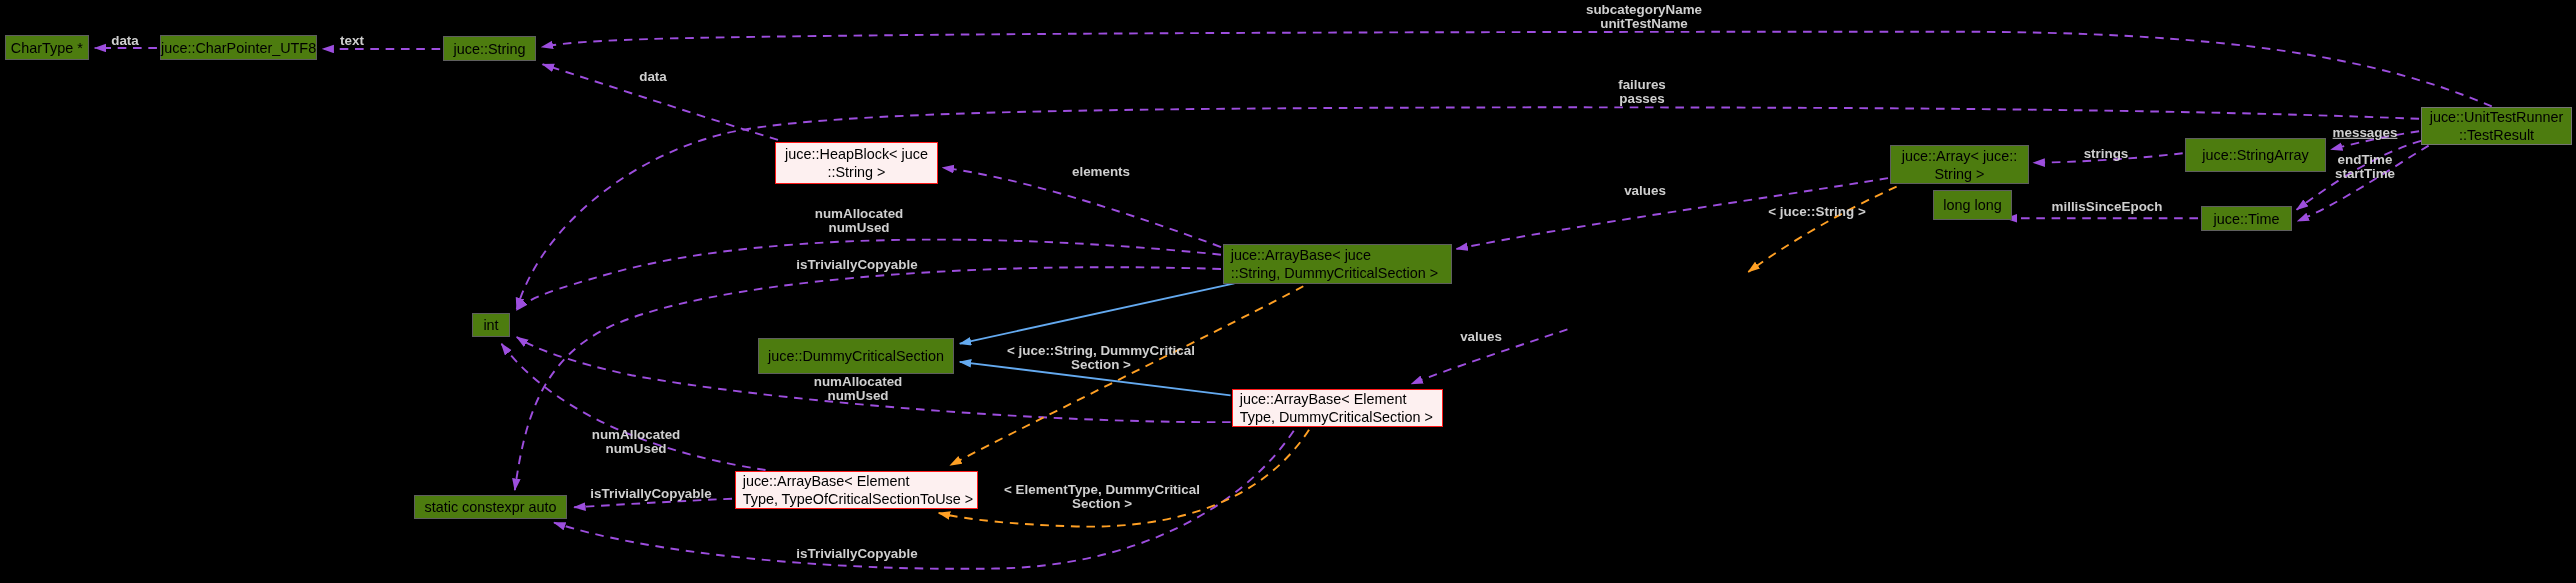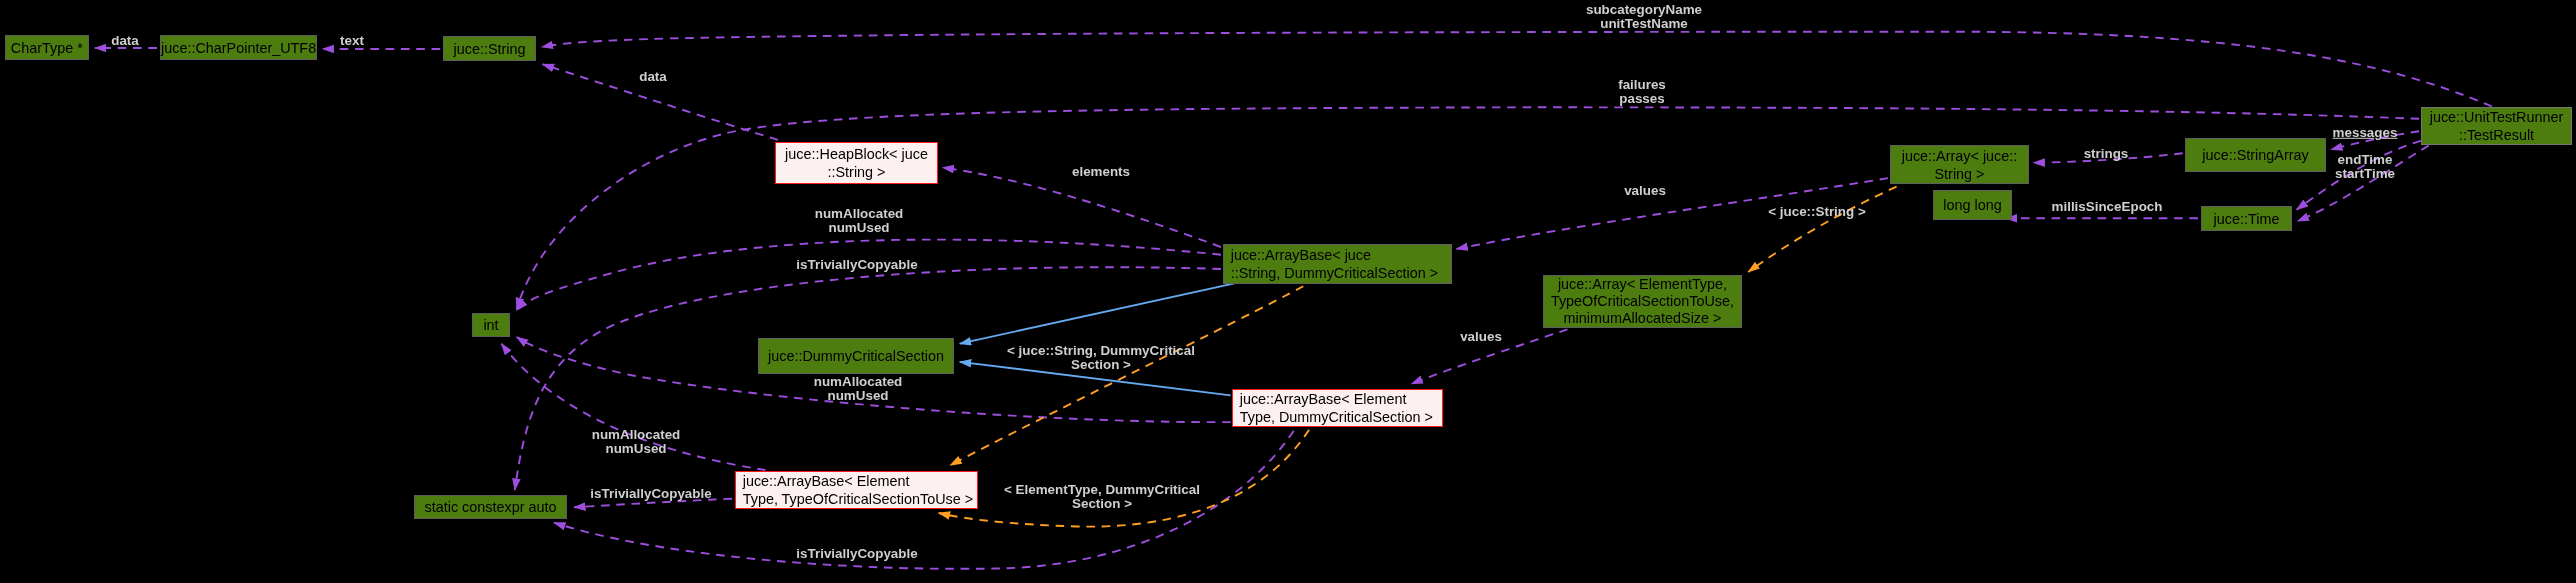--- a/index.html
+++ b/index.html
@@ -73,23 +73,20 @@
 ::String &gt;</span></div>
   <div class="node left" style="left:1223px;top:244px;width:229px;height:40px;"><span>juce::ArrayBase&lt; juce
 ::String, DummyCriticalSection &gt;</span></div>
   <div class="node" style="left:758px;top:338px;width:196px;height:36px;"><span>juce::DummyCriticalSection</span></div>
   <div class="node tpl left" style="left:1232px;top:389px;width:211px;height:38px;"><span>juce::ArrayBase&lt; Element
 Type, DummyCriticalSection &gt;</span></div>
   <div class="node tpl left" style="left:735px;top:471px;width:243px;height:38px;"><span>juce::ArrayBase&lt; Element
 Type, TypeOfCriticalSectionToUse &gt;</span></div>
   <div class="node" style="left:414px;top:495px;width:153px;height:24px;"><span>static constexpr auto</span></div>
   <div class="node" style="left:472px;top:313px;width:38px;height:24px;"><span>int</span></div>
-  <div class="node" style="left:1543px;top:275px;width:199px;height:53px;line-height:17px;"><span>juce::Array&lt; ElementType,
-TypeOfCriticalSectionToUse,
-minimumAllocatedSize &gt;</span></div>
   <div class="node" style="left:1890px;top:145px;width:139px;height:39px;justify-content:flex-end;"><span>juce::Array&lt; juce::
 String &gt;</span></div>
   <div class="node" style="left:1921px;top:190px;width:79px;height:30px;margin-left:12px;"><span>long long</span></div>
   <div class="node" style="left:2185px;top:138px;width:141px;height:34px;"><span>juce::StringArray</span></div>
   <div class="node" style="left:2201px;top:206px;width:91px;height:25px;"><span>juce::Time</span></div>
   <div class="node focus" style="left:2421px;top:107px;width:151px;height:38px;"><span>juce::UnitTestRunner
 ::TestResult</span></div>
 
   <span class="elabel" style="left:125px;top:41px;">data</span>
   <span class="elabel" style="left:352px;top:41px;">text</span>

